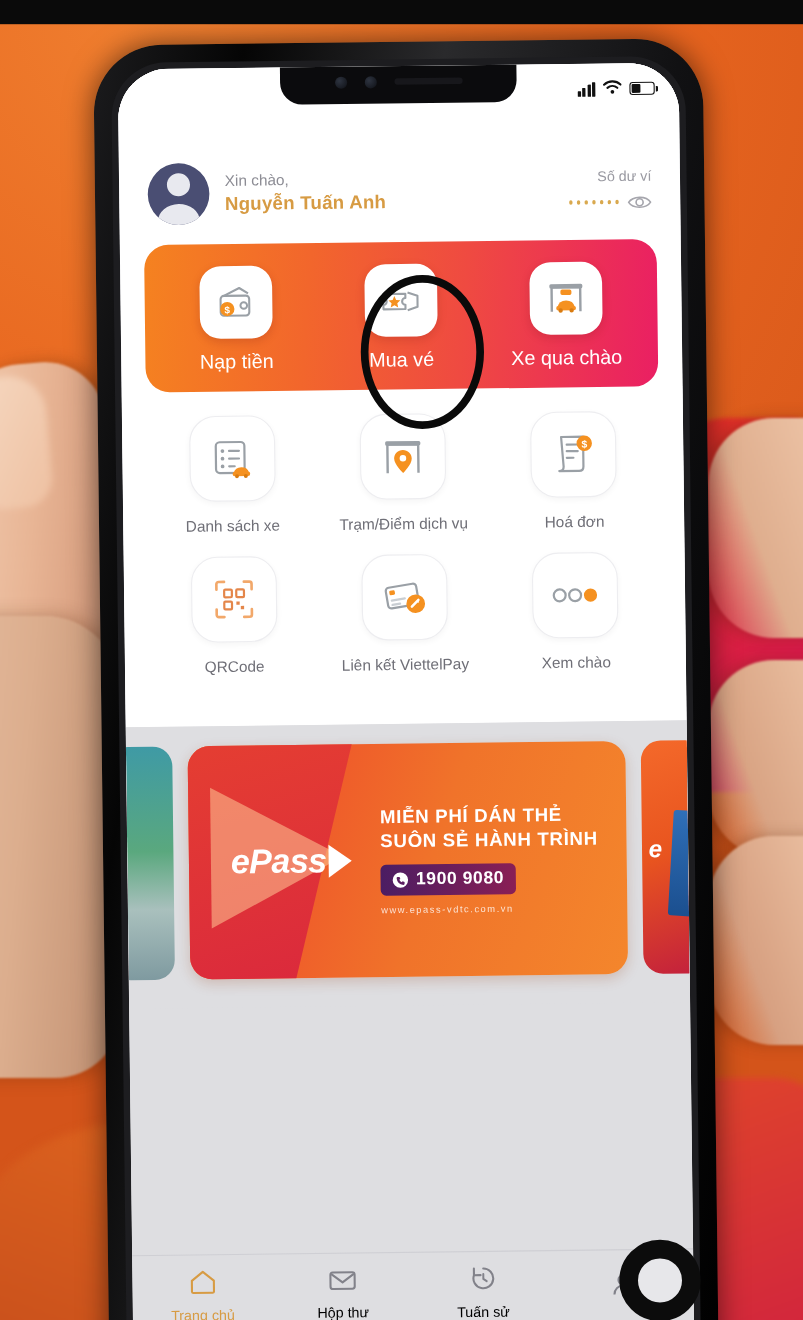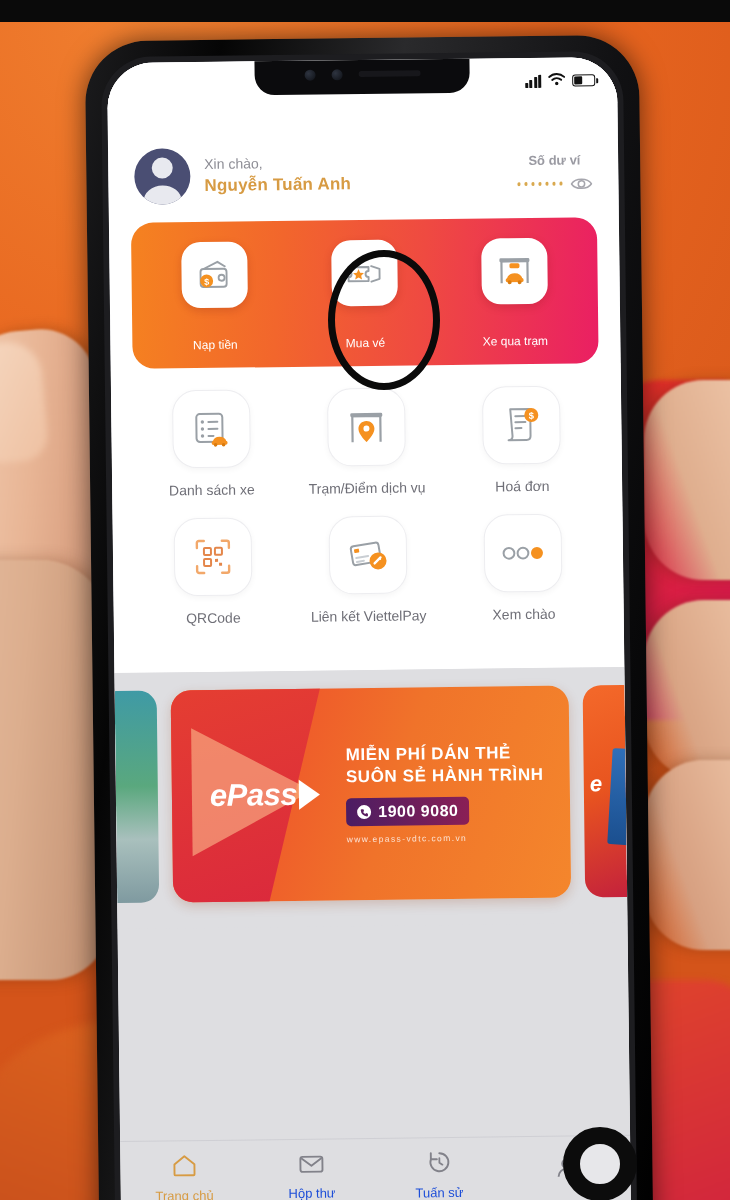--- a/index.html
+++ b/index.html
@@ -197,21 +197,21 @@
   .avatar::after {
     content:""; position:absolute; left:50%; bottom:-12px; transform:translateX(-50%);
     width:38px; height:31px; border-radius:50% 50% 0 0; background:#e8e9ef;
   }
   .greet { margin-left: 14px; flex: 1; }
   .greet .hi { color: #8d8d95; font-size: 14px; }
   .greet .name {
     color: #d79b43; font-size: 17px; font-weight: bold; margin-top: 4px;
     letter-spacing: .2px;
   }
-  .wallet { text-align: center; font-weight: bold; }
+  .wallet { text-align: right; }
   .wallet .lbl { color: #9a9aa2; font-size: 13px; }
   .wallet .row {
     display: flex; align-items: center; justify-content: flex-end;
     gap: 8px; margin-top: 9px;
   }
   .dots { display: flex; gap: 3.5px; }
   .dots i { width: 3.5px; height: 3.5px; border-radius: 50%; background: #d9a94f; display:block; }
   .eye { width: 22px; height: 15px; position: relative; }
   .eye svg { display:block; }
 
@@ -223,21 +223,21 @@
     display: flex; justify-content: space-around; align-items: center;
     padding: 20px 8px 16px 8px;
     position: relative;
   }
   .qitem { display:flex; flex-direction:column; align-items:center; width: 33%; }
   .qtile {
     width: 66px; height: 66px; border-radius: 19px; background: #fff;
     display:flex; align-items:center; justify-content:center;
     box-shadow: 0 3px 9px rgba(120,20,20,.2);
   }
-  .qlabel { color:#fff; font-size: 12px; margin-top: 30px; white-space: nowrap; }
+  .qlabel { color:#fff; font-size: 18px; margin-top: 11px; white-space: nowrap; }
 
   
   .grid {
     background:#fff; padding: 22px 22px 26px 22px;
     display:flex; flex-wrap: wrap;
   }
   .gitem { width: 33.33%; display:flex; flex-direction:column; align-items:center; margin-bottom: 20px; }
   .gtile {
     width: 78px; height: 78px; border-radius: 24px;
     background:#fff; border: 1.4px solid #ededf0;
@@ -338,21 +338,21 @@
   }
 
   
   .tabbar {
     height: 78px; background:#dedee1;
     border-top: 1px solid #cfcfd4;
     display:flex; align-items:center;
     padding-bottom: 4px;
   }
   .tab { flex:1; display:flex; flex-direction:column; align-items:center; gap:8px; }
-  .tab .tlabel { font-size: 13px; color:#1d4ed8; }
+  .tab .tlabel { font-size: 13px; color:#000000; }
   .tab.active .tlabel { color:#d79b43; }
 
   
   .ann-ellipse {
     position:absolute;
     left: 328px; top: 250px;
     width: 112px; height: 140px;
     border: 7px solid #0a0a0a;
     border-radius: 50%;
     z-index: 60;
@@ -450,21 +450,21 @@
                     <svg width="38" height="34" viewBox="0 0 38 34">
                       <path d="M6 29 v-22 h26 v22" fill="none" stroke="#9aa0a6" stroke-width="2.2"></path>
                       <rect x="4" y="4" width="30" height="4" rx="1.4" fill="#9aa0a6"></rect>
                       <rect x="14" y="9" width="10" height="5" rx="1.6" fill="#f59120"></rect>
                       <path d="M11 25 q1.6 -6 8 -6 q6.4 0 8 6 z" fill="#f59120"></path>
                       <rect x="10" y="24" width="18" height="4" rx="2" fill="#f59120"></rect>
                       <circle cx="14" cy="28" r="2" fill="#d97b10"></circle>
                       <circle cx="24" cy="28" r="2" fill="#d97b10"></circle>
                     </svg>
                   </div>
-                  <div class="qlabel">Xe qua trạm</div>
+                  <div class="qlabel">Xe qua chào</div>
                 </div>
               </div>
 
               <div class="grid">
 
                 <div class="gitem">
                   <div class="gtile">
                     <svg width="42" height="40" viewBox="0 0 42 40">
                       <rect x="6" y="5" width="26" height="28" rx="3.5" fill="none" stroke="#9aa0a6" stroke-width="2"></rect>
                       <circle cx="12" cy="13" r="1.7" fill="#9aa0a6"></circle>

